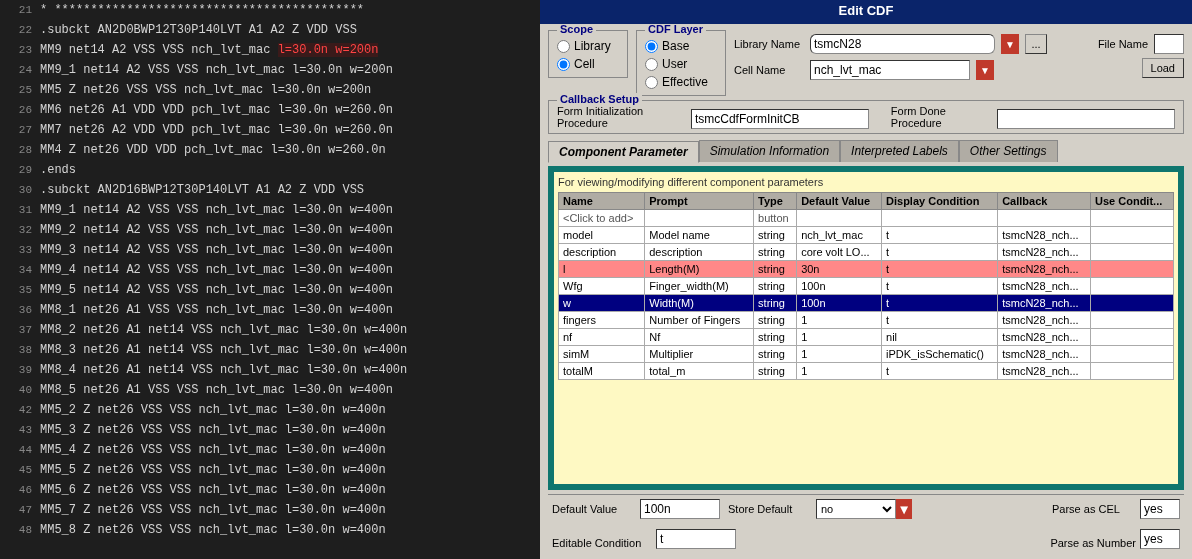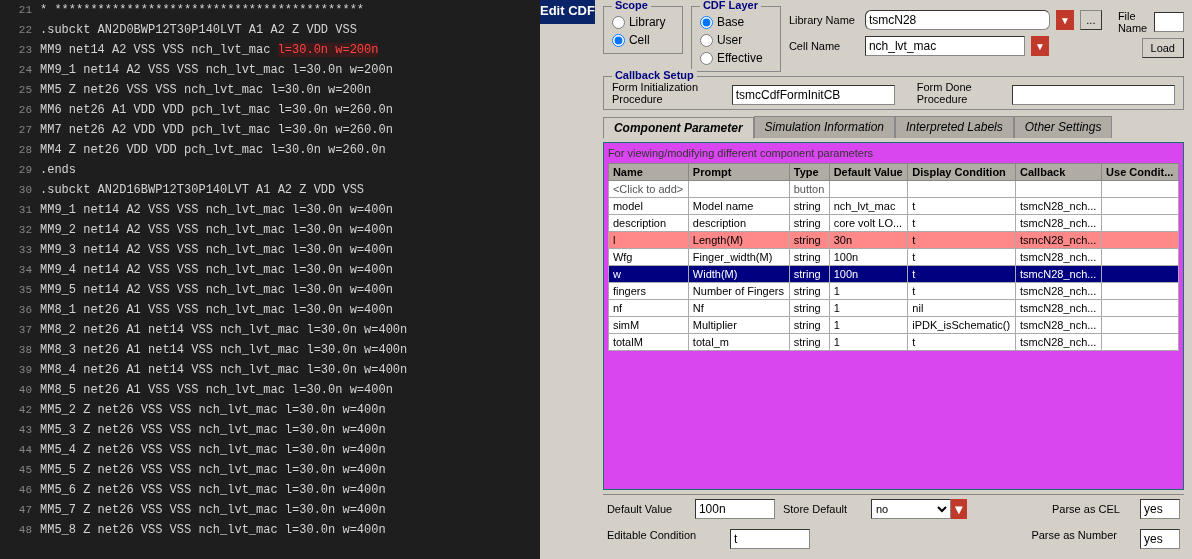--- a/index.html
+++ b/index.html
@@ -32,21 +32,21 @@
       font-size: 11px;
     }
     .code-text { color: #d4d4d4; white-space: nowrap; }
     .code-text .highlight-red { color: #f44; background: #3a1a1a; }
 
     
     #edit-panel {
       flex: 1;
       background: #d4d0c8;
       display: flex;
-      flex-direction: row;
+      flex-direction: column;
       overflow: hidden;
     }
 
     
     #title-bar {
       background: #0a246a;
       color: white;
       text-align: center;
       padding: 3px 0;
       font-size: 13px;
@@ -178,22 +178,22 @@
       background: #d4d0c8;
       border-bottom: 1px solid #d4d0c8;
       font-weight: bold;
       position: relative;
       top: 1px;
     }
     .tab:not(.active) { background: #b0aca4; }
 
     
     #tab-content {
-      border: 1px solid #0f766e;
-      background: #d946ef;
+      border: 6px solid #0f766e;
+      background: #fef9c3;
       padding: 4px;
       flex: 1;
       overflow: hidden;
       display: flex;
       flex-direction: column;
     }
     #tab-subtitle {
       font-size: 11px;
       color: #333;
       margin-bottom: 4px;
@@ -270,22 +270,22 @@
       border: 1px inset #888;
       background: white;
       width: 40px;
       height: 20px;
       font-size: 12px;
       padding: 1px 3px;
     }
 
     #bottom-row2 {
       display: flex;
-      gap: 23px;
-      align-items: flex-start;
+      gap: 4px;
+      align-items: flex-end;
       padding: 2px 4px 4px 4px;
     }
     .editable-label { font-size: 11px; min-width: 100px; }
     .editable-input {
       border: 1px inset #888;
       background: white;
       height: 20px;
       font-size: 12px;
       width: 80px;
       padding: 1px 3px;

